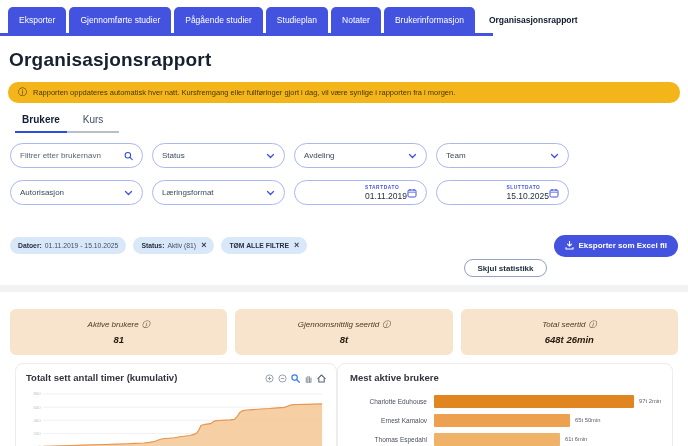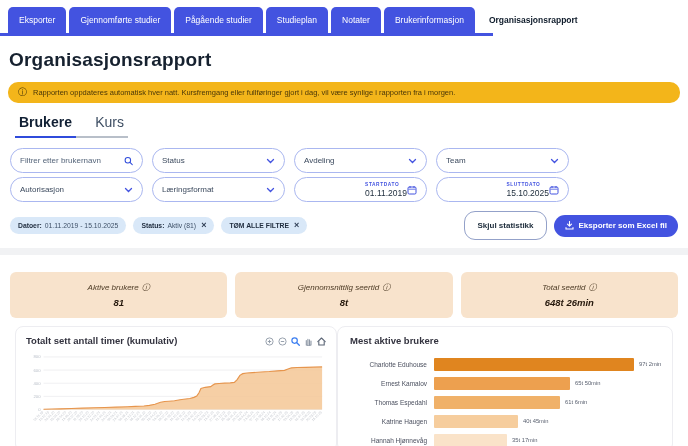--- a/index.html
+++ b/index.html
@@ -16,47 +16,47 @@
   #nav-underline { position:absolute; left:0; bottom:0; height:3px; background:#4353e0; }
 
   .page-title { font-size:19px; font-weight:bold; color:#16212f; margin:13px 0 0 9px; letter-spacing:.2px; }
 
   .banner { margin:11px 8px 0; background:#f3b51a; border-radius:10px; height:21px;
             display:flex; align-items:center; padding:0 10px; gap:6px; }
   .banner .b-icon { font-size:9px; color:#4a3708; line-height:1; }
   .banner .b-txt { font-size:7.5px; color:#4a3708; }
 
   .subtabs { margin:11px 0 0 15px; display:flex; }
-  .subtab { min-width:52px; text-align:right; font-size:14px; padding:0 4px 6px;
+  .subtab { min-width:52px; text-align:center; font-size:10px; padding:0 4px 6px;
             border-bottom:2.5px solid #b8bfc9; color:#3e4e63; cursor:pointer; }
   .subtab.active { font-weight:bold; color:#101f33; border-bottom-color:#2f4bdb; }
 
-  .filters { margin:10px 0 0 10px; display:flex; flex-direction:column; gap:4px; }
+  .filters { margin:10px 0 0 10px; display:flex; flex-direction:column; gap:12px; }
   .frow { display:flex; gap:9px; }
   .fitem { width:133px; height:25px; border:1.2px solid #aab7f0; border-radius:13px; background:#fff;
            display:flex; align-items:center; padding:0 9px; font-size:8px; color:#3c4a5e; }
   .fitem input { border:none; outline:none; width:100%; font-size:8px; color:#3c4a5e;
                  font-family:inherit; background:transparent; }
   .fitem input::placeholder { color:#55657a; }
   .dropdown { justify-content:space-between; cursor:pointer; }
   .datefield { justify-content:flex-end; cursor:pointer; }
   .datefield .dcol { display:flex; flex-direction:column; }
   .dlabel { font-size:4.8px; font-weight:bold; color:#4353e0; letter-spacing:.6px; }
   .dval { font-size:8.5px; color:#22303f; margin-top:1px; }
 
   .chiprow { margin-top:9px; padding:0 10px; display:flex; align-items:center; justify-content:space-between; }
   .chips { display:flex; gap:7px; align-items:center; }
   .chip { background:#d9e8f8; border-radius:9px; height:17px; display:flex; align-items:center;
           padding:0 8px; font-size:6.8px; color:#3f5168; gap:3px; cursor:pointer; white-space:nowrap; }
   .chip b { color:#1f2c3e; }
   .chip .x { font-size:9px; color:#2c3b52; margin-left:2px; font-weight:bold; line-height:1; }
 
   .actions { display:flex; gap:7px; align-items:center; }
-  .btn-outline { height:29px; border-radius:11px; border:1.2px solid #93a1c9; background:#fff;
-                 font-size:8px; font-weight:bold; color:#1c2b3a; padding:0 12px; cursor:pointer; font-family:inherit; }
+  .btn-outline { height:18px; border-radius:11px; border:1.2px solid #93a1c9; background:#fff;
+                 font-size:8px; font-weight:bold; color:#1c2b3a; padding:0 12px; cursor:pointer; font-family:inherit;margin-top:45px; }
   .btn-primary { height:22px; border-radius:11px; background:#4353e0; color:#fff; font-size:8px;
                  font-weight:bold; padding:0 11px; display:flex; align-items:center; gap:5px;
                  border:none; cursor:pointer; font-family:inherit; }
 
   .divider-band { margin-top:8px; height:7px; background:#f1f2f4; width:100%; }
 
   .stats { display:flex; gap:8px; margin:17px 10px 0;font-style:italic; }
   .stat { flex:1; background:#f8e3cc; border-radius:6px; height:46px; display:flex;
           flex-direction:column; align-items:center; justify-content:center; gap:4px; }
   .stat .lbl { font-size:8px; color:#4c3a24; display:flex; gap:3px; align-items:center; }

